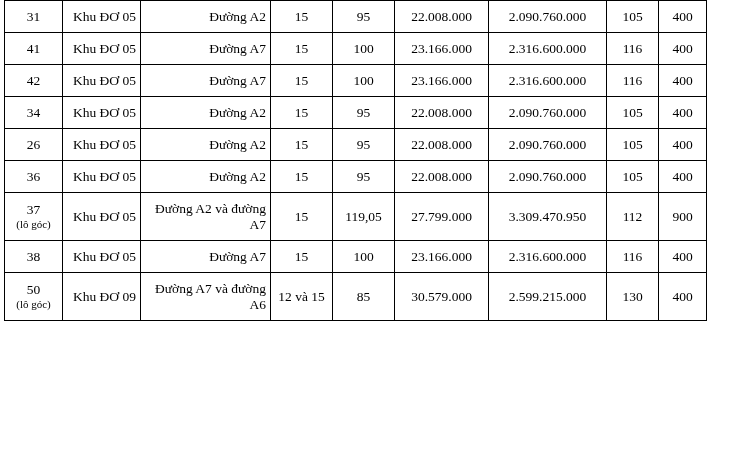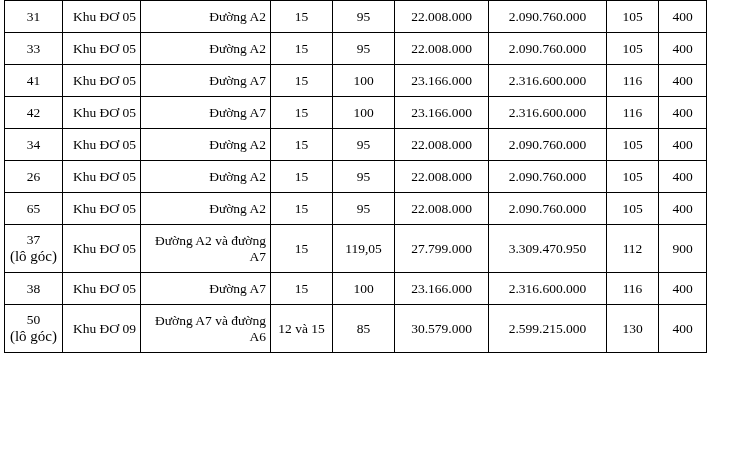--- a/index.html
+++ b/index.html
@@ -46,21 +46,21 @@
   col.c5 { width: 94px; }
   col.c6 { width: 118px; }
   col.c7 { width: 52px; }
   col.c8 { width: 48px; }
 
   .ta-center { text-align: center; }
   .ta-left { text-align: right; }
   .tall { height: 48px; }
   .stt-sub {
     display: block;
-    font-size: 15px;
+    font-size: 11px;
     line-height: 1.15;
   }
 </style>
 </head>
 <body>
 
 <div class="sheet">
   <table class="data-table">
     <colgroup>
       <col class="c0">
@@ -69,31 +69,20 @@
         <col class="c3">
         <col class="c4">
         <col class="c5">
         <col class="c6">
         <col class="c7">
         <col class="c8">
     </colgroup>
     <tbody>
         <tr>
           <td class="ta-center"><span>31</span></td>
-          <td class="ta-left">Khu ĐƠ 05</td>
-          <td class="ta-left">Đường A2</td>
-          <td class="ta-center">15</td>
-          <td class="ta-center">95</td>
-          <td class="ta-center">22.008.000</td>
-          <td class="ta-center">2.090.760.000</td>
-          <td class="ta-center">105</td>
-          <td class="ta-center">400</td>
-        </tr>
-        <tr>
-          <td class="ta-center"><span>33</span></td>
           <td class="ta-left">Khu ĐƠ 05</td>
           <td class="ta-left">Đường A2</td>
           <td class="ta-center">15</td>
           <td class="ta-center">95</td>
           <td class="ta-center">22.008.000</td>
           <td class="ta-center">2.090.760.000</td>
           <td class="ta-center">105</td>
           <td class="ta-center">400</td>
         </tr>
         <tr>
@@ -134,21 +123,21 @@
           <td class="ta-left">Khu ĐƠ 05</td>
           <td class="ta-left">Đường A2</td>
           <td class="ta-center">15</td>
           <td class="ta-center">95</td>
           <td class="ta-center">22.008.000</td>
           <td class="ta-center">2.090.760.000</td>
           <td class="ta-center">105</td>
           <td class="ta-center">400</td>
         </tr>
         <tr>
-          <td class="ta-center"><span>65</span></td>
+          <td class="ta-center"><span>36</span></td>
           <td class="ta-left">Khu ĐƠ 05</td>
           <td class="ta-left">Đường A2</td>
           <td class="ta-center">15</td>
           <td class="ta-center">95</td>
           <td class="ta-center">22.008.000</td>
           <td class="ta-center">2.090.760.000</td>
           <td class="ta-center">105</td>
           <td class="ta-center">400</td>
         </tr>
         <tr class="tall">

